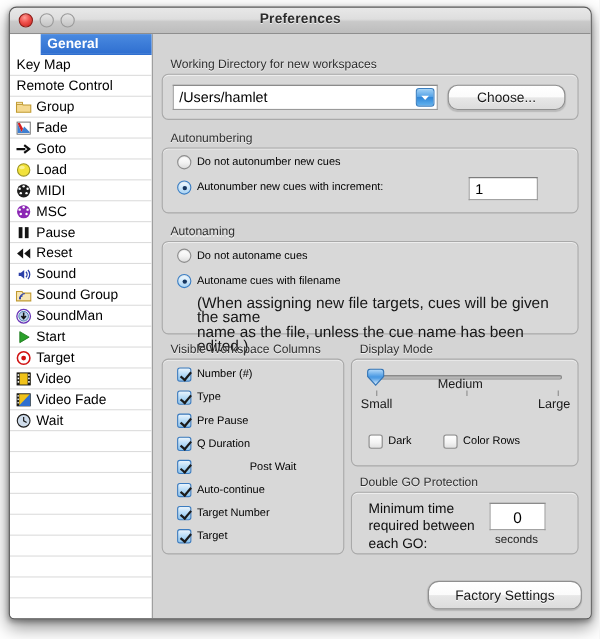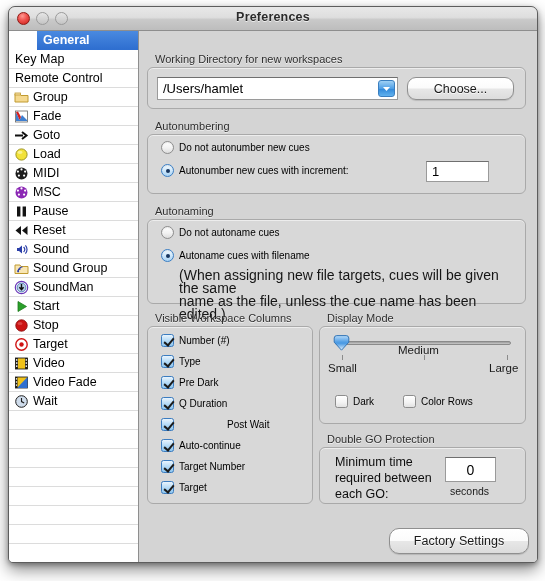--- a/index.html
+++ b/index.html
@@ -409,27 +409,20 @@
             <span class="lbl">SoundMan</span>
           </div>
           <div class="srow">
             <span class="ic"><svg width="15" height="15" viewBox="0 0 15 15">
                 <polygon points="4,2.5 12.5,7.5 4,12.5" fill="#2aa02a" stroke="#1d7a1d" stroke-width="0.8"></polygon>
               </svg></span>
             <span class="lbl">Start</span>
           </div>
           <div class="srow">
             <span class="ic"><svg width="15" height="15" viewBox="0 0 15 15">
-                <circle cx="7.5" cy="7.5" r="5.7" fill="#cc1414" stroke="#8b0d0d" stroke-width="0.9"></circle>
-                <ellipse cx="6" cy="5.4" rx="2.5" ry="1.5" fill="#e86a6a" opacity="0.55"></ellipse>
-              </svg></span>
-            <span class="lbl">Stop</span>
-          </div>
-          <div class="srow">
-            <span class="ic"><svg width="15" height="15" viewBox="0 0 15 15">
                 <circle cx="7.5" cy="7.5" r="5.7" fill="none" stroke="#d01212" stroke-width="1.4"></circle>
                 <circle cx="7.5" cy="7.5" r="2.2" fill="#d01212"></circle>
               </svg></span>
             <span class="lbl">Target</span>
           </div>
           <div class="srow">
             <span class="ic"><svg width="15" height="15" viewBox="0 0 15 15">
                 <rect x="1.5" y="2" width="12" height="11" fill="#f0c21a" stroke="#111" stroke-width="0.8"></rect>
                 <rect x="1.5" y="2" width="2.4" height="11" fill="#1a1a1a"></rect>
                 <rect x="11.1" y="2" width="2.4" height="11" fill="#1a1a1a"></rect>
@@ -515,21 +508,21 @@
             <div class="opt" style="left: 22px; top: 303px;">
               <span class="cb on"></span>
               <span>Number (#)</span>
             </div>
             <div class="opt" style="left: 22px; top: 324px;">
               <span class="cb on"></span>
               <span>Type</span>
             </div>
             <div class="opt" style="left: 22px; top: 345px;">
               <span class="cb on"></span>
-              <span>Pre Dark</span>
+              <span>Pre Pause</span>
             </div>
             <div class="opt" style="left: 22px; top: 366px;">
               <span class="cb on"></span>
               <span>Q Duration</span>
             </div>
             <div class="opt" style="left: 22px; top: 387px; gap: 48px;">
               <span class="cb on"></span>
               <span>Post Wait</span>
             </div>
             <div class="opt" style="left: 22px; top: 408px;">

